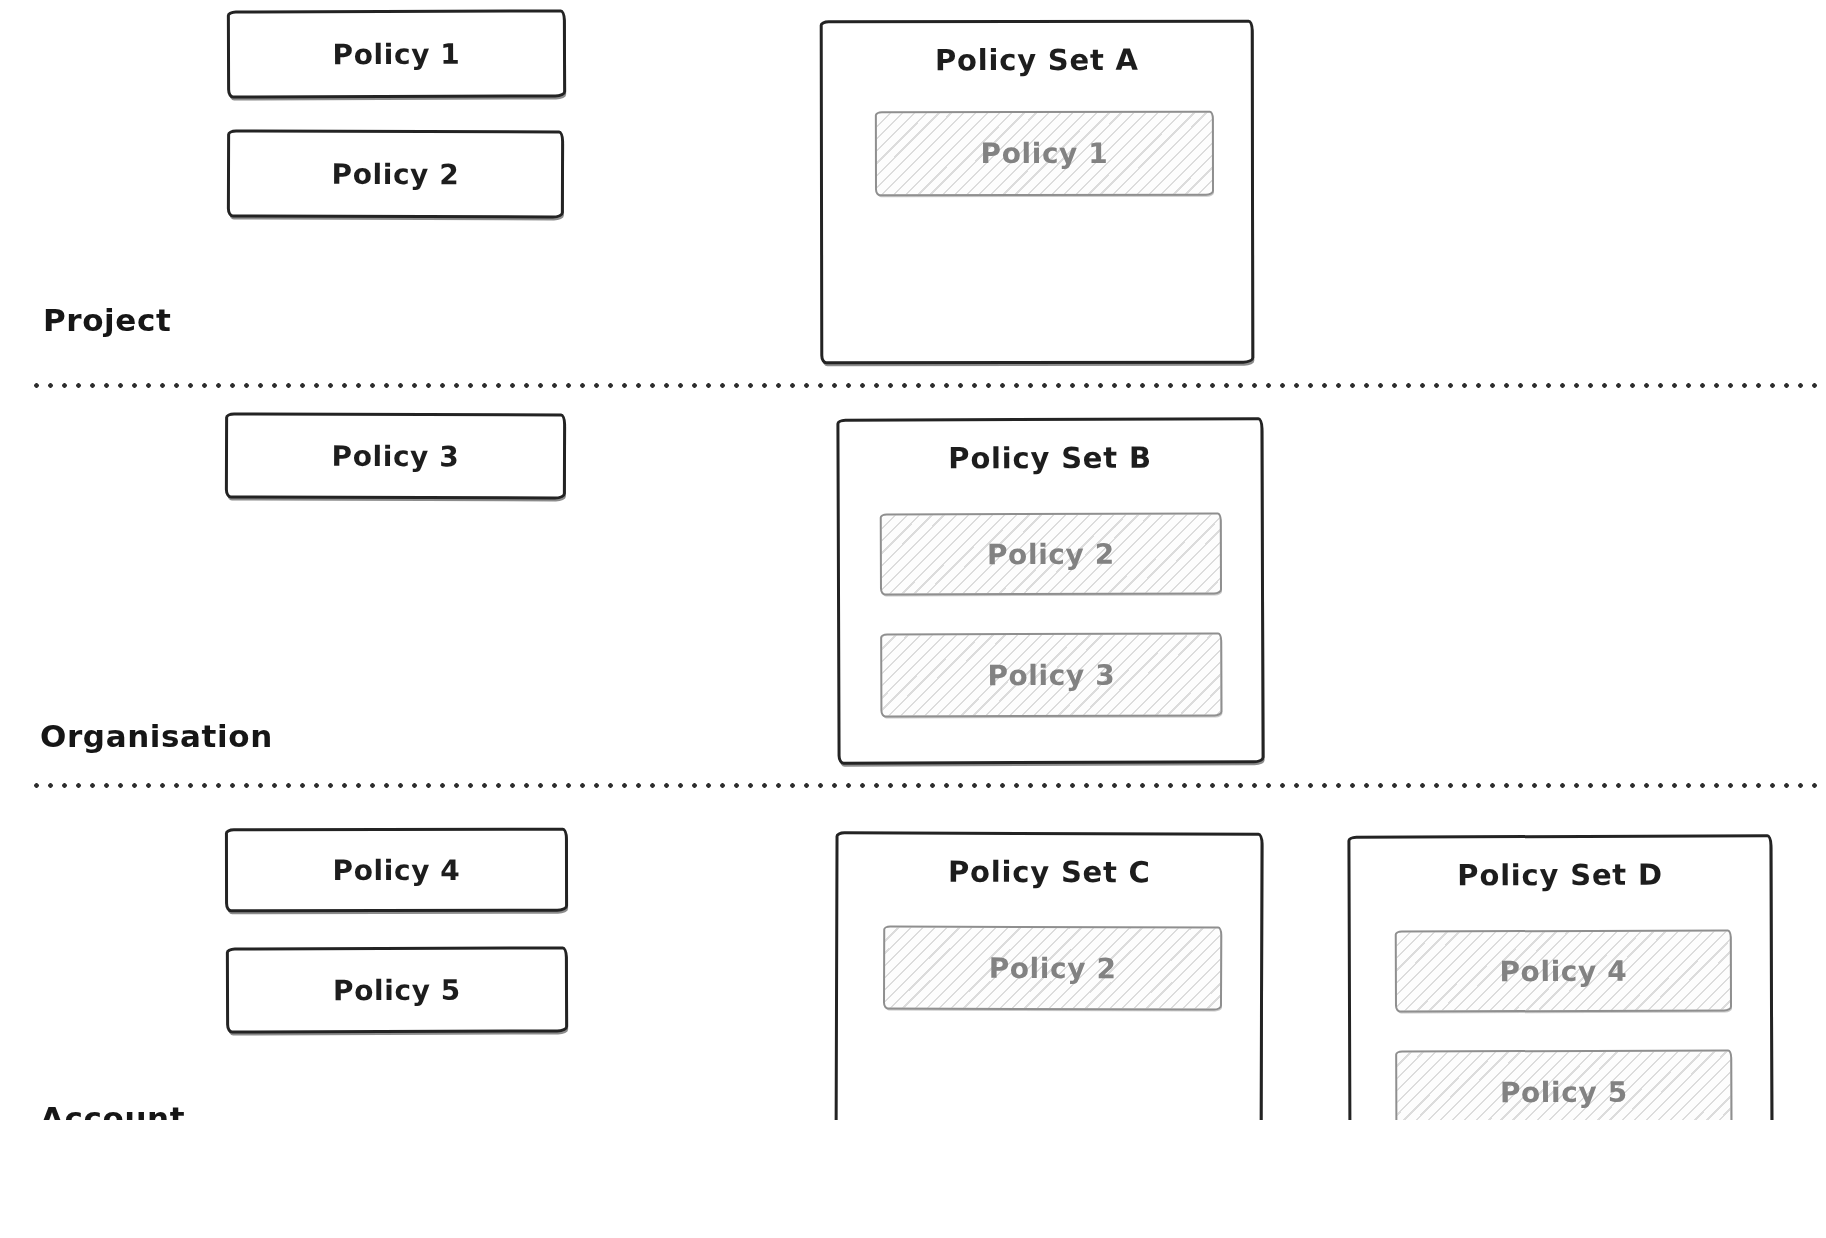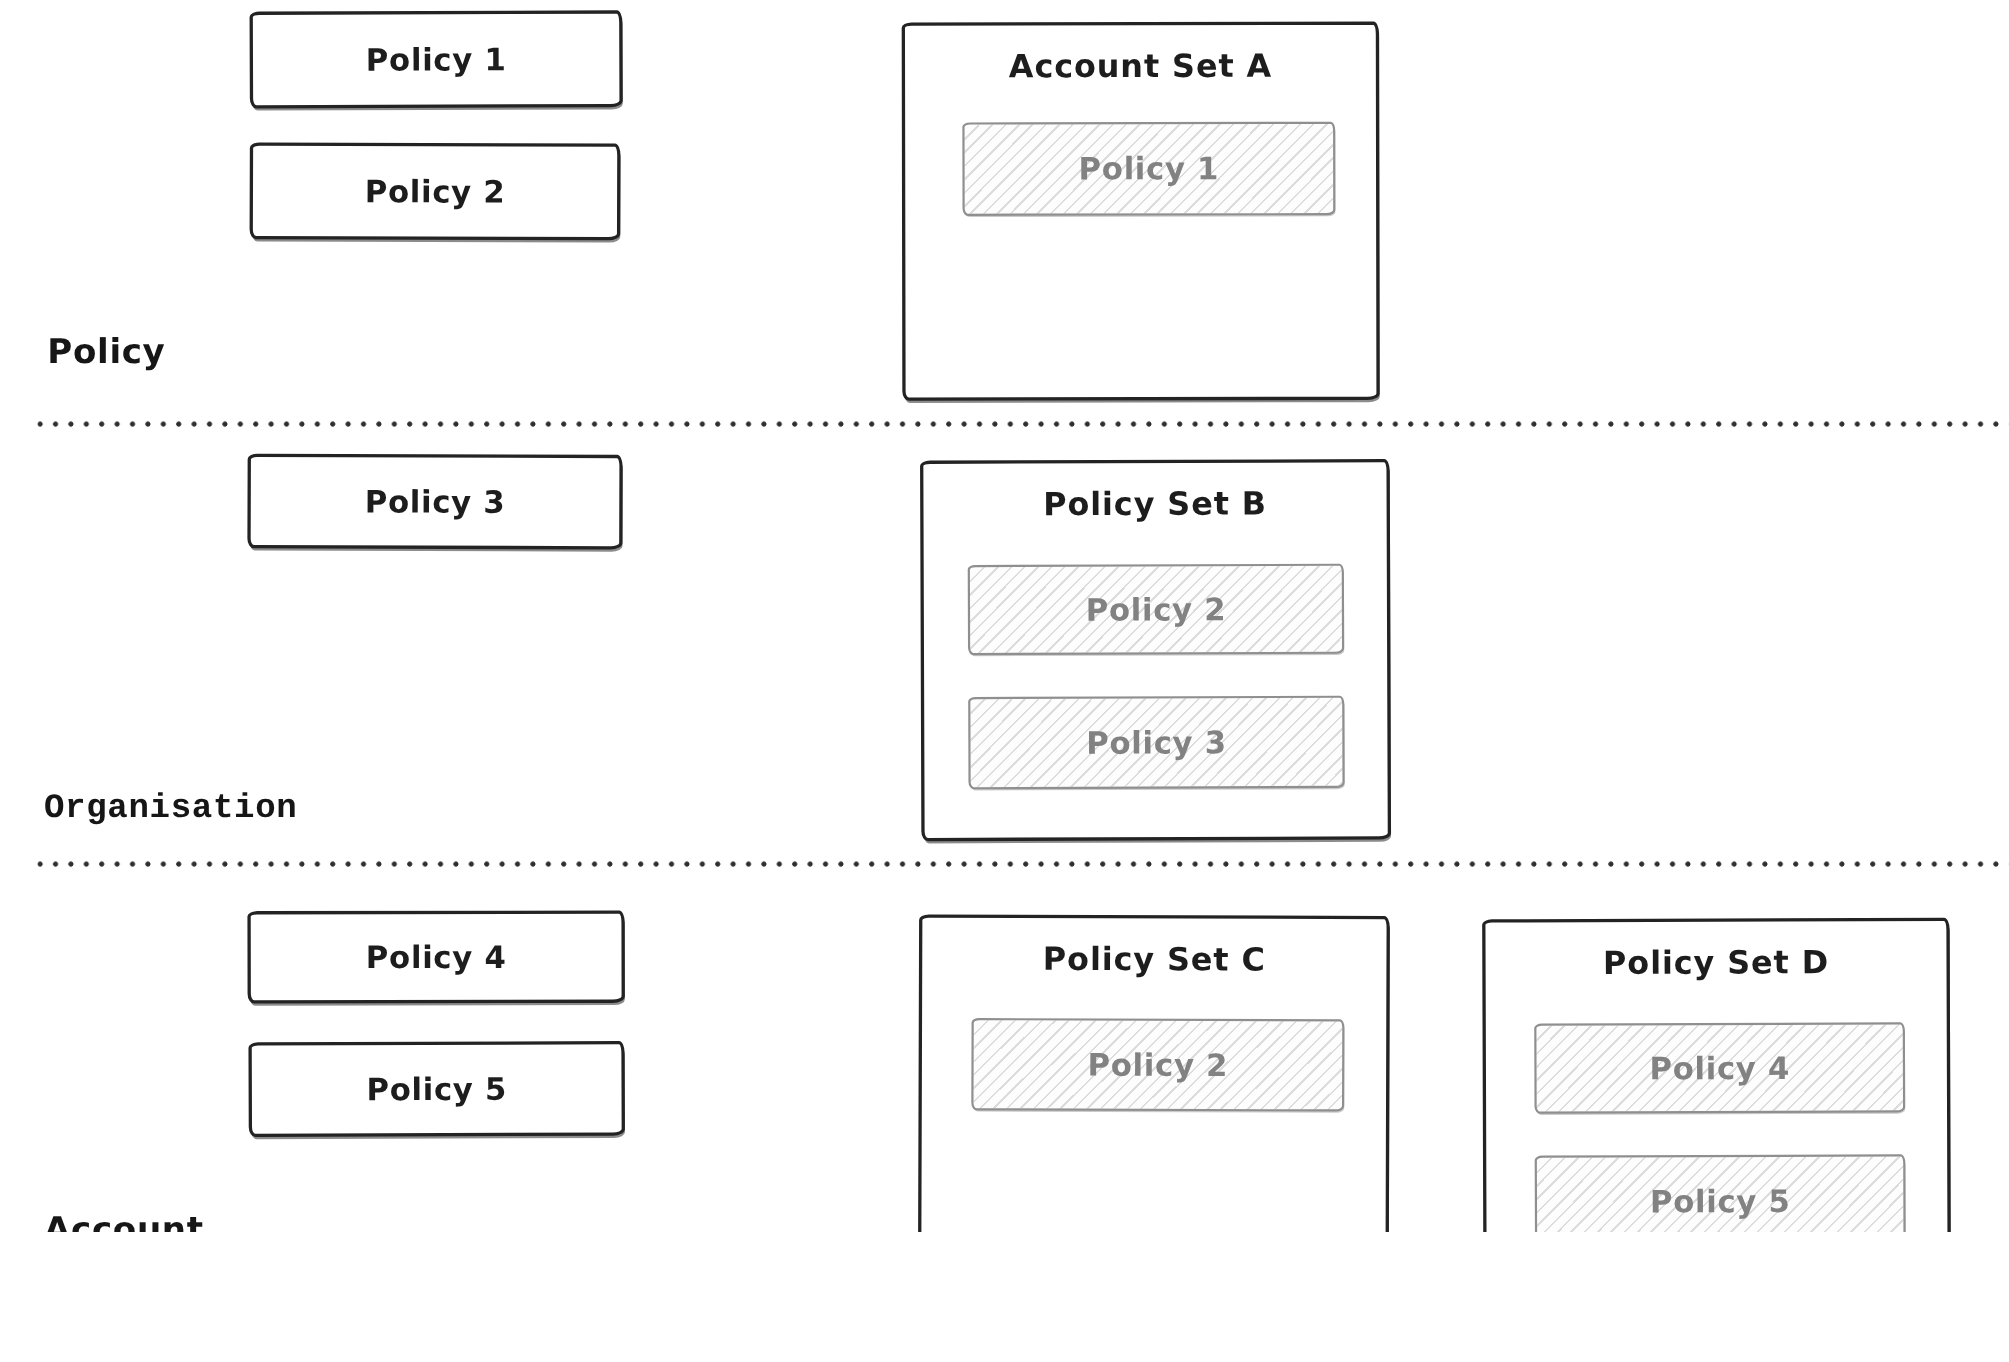--- a/index.html
+++ b/index.html
@@ -52,45 +52,45 @@
 
   <div class="sketch-dark policy-box rot-a" style="left:227px;top:10px;width:333px;height:82px;">
     <span>Policy 1</span>
   </div>
 
   <div class="sketch-dark policy-box rot-b" style="left:227px;top:130px;width:331px;height:82px;">
     <span>Policy 2</span>
   </div>
 
   <div class="sketch-dark policy-set rot-c" style="left:820px;top:20px;width:428px;height:338px;">
-    <div class="set-title">Account Set A</div>
+    <div class="set-title">Policy Set A</div>
     <div class="member-box" style="left:52px;top:88px;width:335px;height:81px;">
       <span>Policy 1</span>
     </div>
   </div>
 
-  <div class="tier-label" style="left:43px;top:302px;">Policy</div>
+  <div class="tier-label" style="left:43px;top:302px;">Project</div>
 
   <div class="tier-divider" style="top:383px;"></div>
 
   <div class="sketch-dark policy-box rot-b" style="left:225px;top:413px;width:335px;height:80px;">
     <span>Policy 3</span>
   </div>
 
   <div class="sketch-dark policy-set rot-a" style="left:837px;top:418px;width:421px;height:340px;">
     <div class="set-title">Policy Set B</div>
     <div class="member-box" style="left:40px;top:92px;width:338px;height:78px;">
       <span>Policy 2</span>
     </div>
     <div class="member-box" style="left:40px;top:212px;width:338px;height:80px;">
       <span>Policy 3</span>
     </div>
   </div>
 
-  <div class="tier-label" style="left:40px;top:718px;font-family:Liberation Mono, monospace;">Organisation</div>
+  <div class="tier-label" style="left:40px;top:718px;">Organisation</div>
 
   <div class="tier-divider" style="top:783px;"></div>
 
   <div class="sketch-dark policy-box rot-c" style="left:225px;top:828px;width:337px;height:78px;">
     <span>Policy 4</span>
   </div>
 
   <div class="sketch-dark policy-box rot-a" style="left:226px;top:947px;width:336px;height:80px;">
     <span>Policy 5</span>
   </div>

